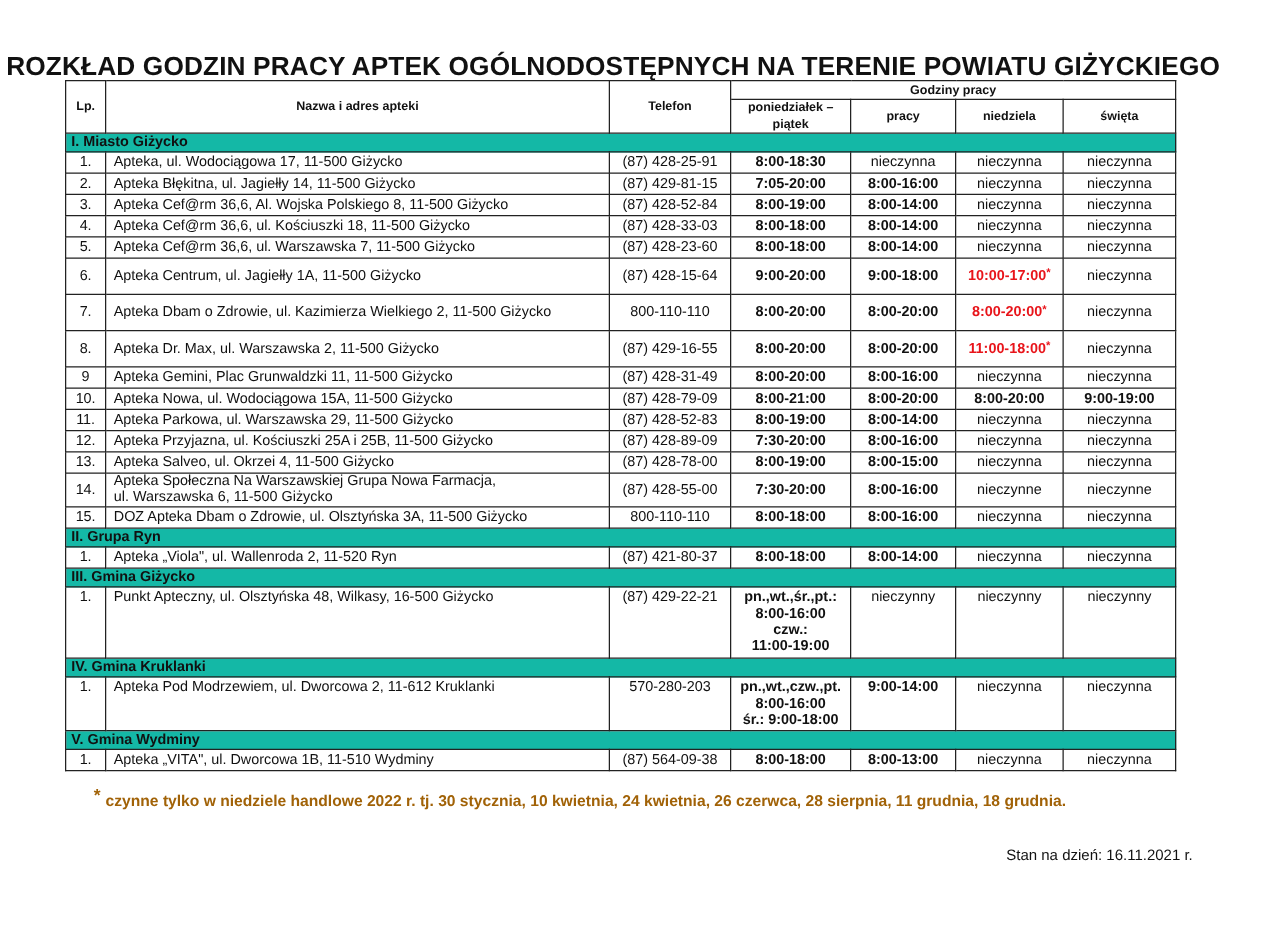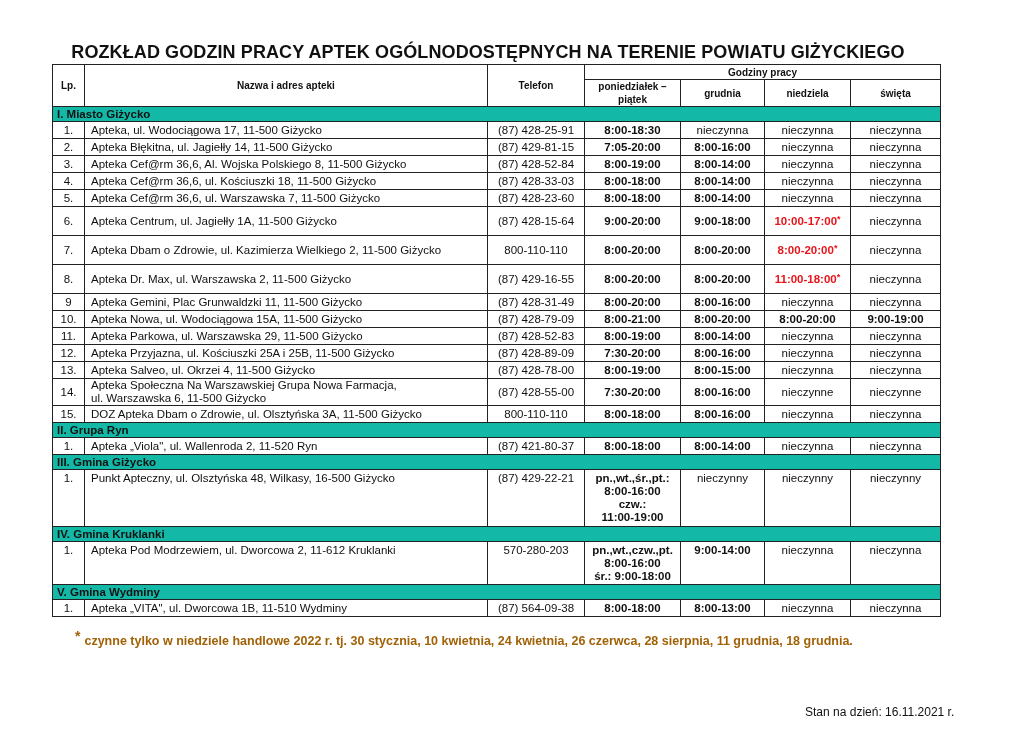--- a/index.html
+++ b/index.html
@@ -1,19 +1,19 @@
 <!DOCTYPE html>
 <html><head>
 <meta charset="utf-8">
 <style>
   html, body { margin: 0; padding: 0; background: #ffffff; }
   body { width: 1024px; height: 741px; position: relative; overflow: hidden;
          font-family: "Liberation Sans", sans-serif; color: #111; }
-  .title { position: absolute; left: 0; width: 976px; top: 42px; text-align: center;
-           font-size: 18px; font-weight: bold; letter-spacing: 0.1px; }
+  .title { position: absolute; left: 0; width: 976px; top: 42px; text-align: right;
+           font-size: 21px; font-weight: bold; letter-spacing: 0.1px; }
   table.sched { position: absolute; left: 52px; top: 64px; width: 888px;
                 border-collapse: collapse; font-size: 11.5px; table-layout: fixed; }
   table.sched td, table.sched th { border: 1px solid #222; padding: 0 3px; line-height: 13px; }
   table.sched th { font-weight: bold; font-size: 10px; text-align: center; vertical-align: middle; }
   th.h-lp { height: 38px; }
   th.h-group { height: 14px; }
   th.h-sub { height: 22px; }
   tr.section td { background: #14b8a6; font-weight: bold; height: 14px; padding-left: 4px; }
   tr.row td { height: 16px; }
   tr.row td.c-lp { text-align: center; }
@@ -25,21 +25,21 @@
   tr.multi td { vertical-align: top; padding-top: 2px; }
   tr.multi td.c-lp, tr.multi td.c-name, tr.multi td.c-tel { vertical-align: top; }
   tr.tall2 td { height: 28px; }
   tr.tall-m td { height: 54px; }
   tr.tall-k td { height: 40px; }
   tr.twoline td { height: 26px; }
   .hline { display: block; }
   .note { position: absolute; left: 58px; top: 628px; font-size: 12.5px; font-weight: bold;
           color: #a16207; margin-left: 17px; }
   .note .star { font-size: 14px; vertical-align: 4px; margin-right: 4px; }
-  .stamp { position: absolute; left: 805px; top: 705px; font-size: 12px; text-align: right; }
+  .stamp { position: absolute; left: 805px; top: 677px; font-size: 12px; text-align: right; }
 </style>
 </head>
 <body>
 
 <div class="title">ROZKŁAD GODZIN PRACY APTEK OGÓLNODOSTĘPNYCH NA TERENIE POWIATU GIŻYCKIEGO</div>
 
 <table class="sched">
   <colgroup>
     <col style="width:32px">
       <col style="width:403px">
@@ -51,21 +51,21 @@
   </colgroup>
   <thead>
     <tr>
       <th class="h-lp" rowspan="2">Lp.</th>
       <th rowspan="2">Nazwa i adres apteki</th>
       <th rowspan="2">Telefon</th>
       <th class="h-group" colspan="4">Godziny pracy</th>
     </tr>
     <tr>
       <th class="h-sub">poniedziałek – piątek</th>
-      <th class="h-sub">grudnia</th>
+      <th class="h-sub">pracy</th>
       <th class="h-sub">niedziela</th>
       <th class="h-sub">święta</th>
     </tr>
   </thead>
   <tbody id="tbody">
       <tr class="section">
         <td colspan="7">I. Miasto Giżycko</td>
       </tr>
       <tr class="row">
         <td class="c-lp">1.</td>

